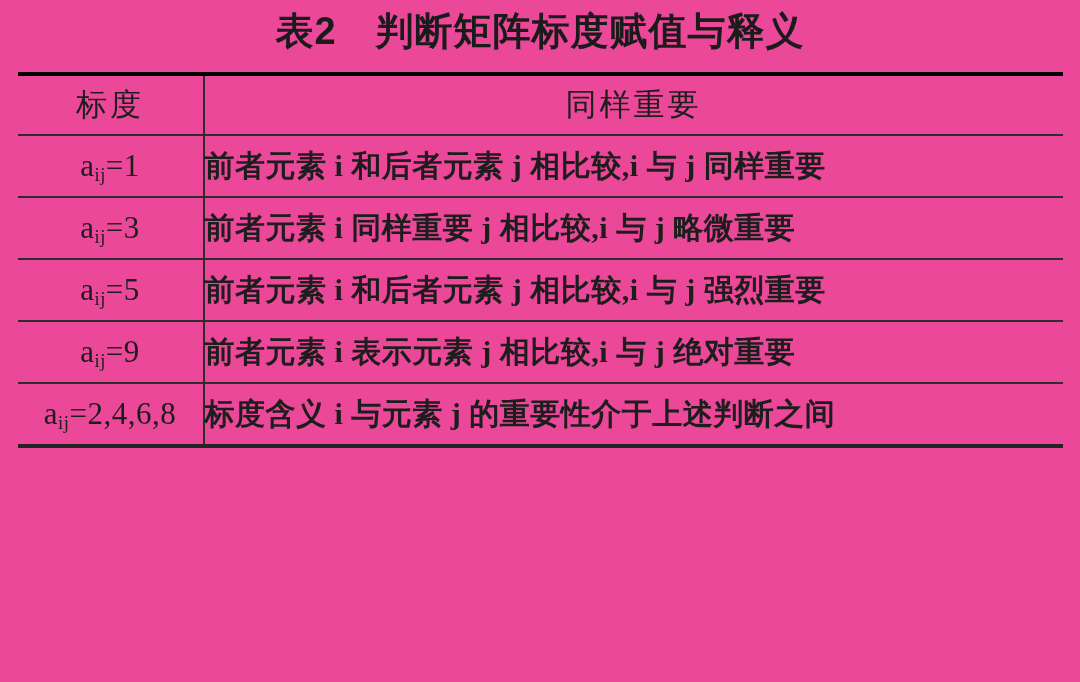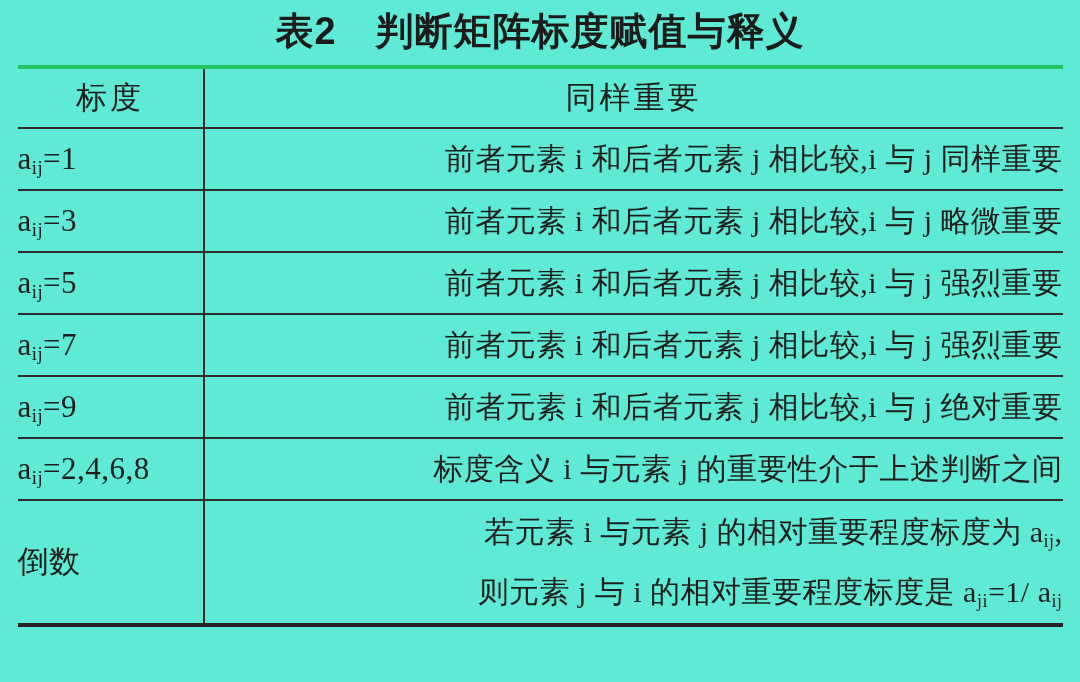--- a/index.html
+++ b/index.html
@@ -4,43 +4,43 @@
 <style>
   html, body {
     margin: 0;
     padding: 0;
     background: #ffffff;
   }
   .page {
     position: relative;
     width: 1080px;
     height: 682px;
-    background: #5eead4;
+    background: #ec4899;
     color: #1d1d1d;
     font-family: "Liberation Serif", serif;
     overflow: hidden;
   }
   .caption {
     margin: 0;
     padding-top: 9px;
     text-align: center;
     font-family: "Liberation Sans", sans-serif;
     font-weight: 700;
     font-size: 38px;
     line-height: 1.2;
     letter-spacing: 1px;
     color: #1b1b1b;
     white-space: pre;
   }
   table.scale-table {
     border-collapse: collapse;
     table-layout: fixed;
-    margin: 10px auto 0 auto;
+    margin: 17px auto 0 auto;
     width: 1045px;
-    border-top: 4px solid #22c55e;
+    border-top: 4px solid #000000;
     border-bottom: 4px solid #242424;
   }
   .scale-table col.col-scale   { width: 186px; }
   .scale-table col.col-meaning { width: 859px; }
   .scale-table th, .scale-table td {
     border-bottom: 2px solid #2d2d2d;
     vertical-align: middle;
     padding: 0;
   }
   .scale-table th:first-child,
@@ -50,31 +50,32 @@
   .scale-table thead th {
     height: 58px;
     font-weight: 400;
     font-size: 31px;
     text-align: center;
     letter-spacing: 3px;
   }
   .scale-table tbody tr { height: 61px; }
   .scale-table tbody tr.tall-row { height: 125px; }
   .scale-cell {
-    text-align: left;
+    text-align: center;
     font-size: 31px;
     letter-spacing: 0.5px;
     white-space: nowrap;
   }
   .meaning-cell {
-    text-align: right;
+    text-align: left;
     font-size: 30px;
     padding-left: 20px;
     padding-right: 8px;
     letter-spacing: 0.5px;
+    font-weight: bold;
   }
   .meaning-line { line-height: 60px; }
   sub.ij {
     font-size: 0.60em;
     line-height: 0;
     vertical-align: baseline;
     position: relative;
     top: 0.28em;
   }
 </style>
@@ -98,49 +99,36 @@
     <tbody id="table-body">
         <tr>
           <td class="scale-cell"><span>a</span><sub class="ij">ij</sub><span>=1</span></td>
           <td class="meaning-cell">
             <div class="meaning-line"><span>前者元素 i 和后者元素 j 相比较,i 与 j 同样重要</span></div>
           </td>
         </tr>
         <tr>
           <td class="scale-cell"><span>a</span><sub class="ij">ij</sub><span>=3</span></td>
           <td class="meaning-cell">
-            <div class="meaning-line"><span>前者元素 i 和后者元素 j 相比较,i 与 j 略微重要</span></div>
+            <div class="meaning-line"><span>前者元素 i 同样重要 j 相比较,i 与 j 略微重要</span></div>
           </td>
         </tr>
         <tr>
           <td class="scale-cell"><span>a</span><sub class="ij">ij</sub><span>=5</span></td>
           <td class="meaning-cell">
             <div class="meaning-line"><span>前者元素 i 和后者元素 j 相比较,i 与 j 强烈重要</span></div>
           </td>
         </tr>
         <tr>
-          <td class="scale-cell"><span>a</span><sub class="ij">ij</sub><span>=7</span></td>
-          <td class="meaning-cell">
-            <div class="meaning-line"><span>前者元素 i 和后者元素 j 相比较,i 与 j 强烈重要</span></div>
-          </td>
-        </tr>
-        <tr>
           <td class="scale-cell"><span>a</span><sub class="ij">ij</sub><span>=9</span></td>
           <td class="meaning-cell">
-            <div class="meaning-line"><span>前者元素 i 和后者元素 j 相比较,i 与 j 绝对重要</span></div>
+            <div class="meaning-line"><span>前者元素 i 表示元素 j 相比较,i 与 j 绝对重要</span></div>
           </td>
         </tr>
         <tr>
           <td class="scale-cell"><span>a</span><sub class="ij">ij</sub><span>=2,4,6,8</span></td>
           <td class="meaning-cell">
             <div class="meaning-line"><span>标度含义 i 与元素 j 的重要性介于上述判断之间</span></div>
           </td>
         </tr>
-        <tr class="tall-row">
-          <td class="scale-cell"><span>倒数</span></td>
-          <td class="meaning-cell">
-            <div class="meaning-line"><span>若元素 i 与元素 j 的相对重要程度标度为 a</span><sub class="ij">ij</sub><span>,</span></div>
-            <div class="meaning-line"><span>则元素 j 与 i 的相对重要程度标度是 a</span><sub class="ij">ji</sub><span>=1/ a</span><sub class="ij">ij</sub></div>
-          </td>
-        </tr>
       </tbody>
   </table>
 </div>
 
 </body></html>

